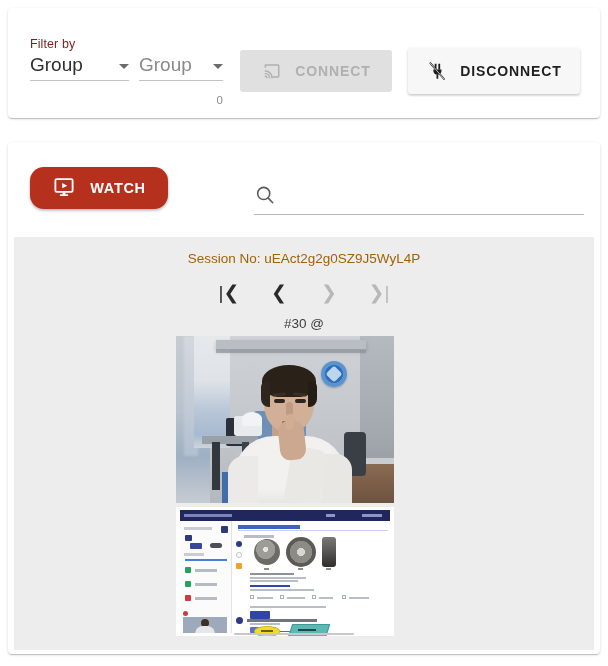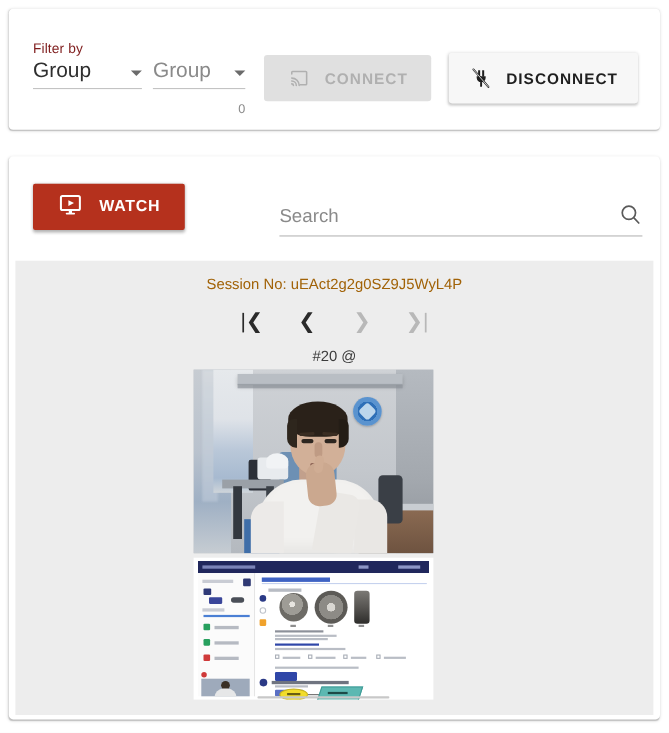--- a/index.html
+++ b/index.html
@@ -72,21 +72,21 @@
     box-shadow: 0 1px 3px rgba(0,0,0,0.18), 0 2px 2px rgba(0,0,0,0.07);
   }
   .mat-btn svg { display: block; flex: 0 0 auto; }
 
   
   #session-card { left: 8px; top: 142px; width: 592px; height: 512px; }
 
   #watch-button {
     position: absolute; left: 30px; top: 167px; width: 138px; height: 42px;
     background: #b5311d; color: #ffffff;
-    border-radius: 2px; border: none;
+    border-radius: 14px; border: none;
     display: flex; align-items: center; justify-content: center; gap: 14px;
     font-family: "Liberation Sans", sans-serif;
     font-size: 14.5px; font-weight: bold; letter-spacing: .7px;
     cursor: pointer;
     box-shadow: 0 1px 3px rgba(0,0,0,0.22), 0 2px 3px rgba(0,0,0,0.12);
   }
 
   #search-field {
     position: absolute; left: 254px; top: 183px; width: 330px; height: 32px;
     border-bottom: 1px solid #b6b6b6;
@@ -311,41 +311,40 @@
         <rect x="2.6" y="3.4" width="18.8" height="14" rx="1.6" fill="none" stroke="#ffffff" stroke-width="2"></rect>
         <polygon points="10,7.6 15.6,10.5 10,13.4" fill="#ffffff"></polygon>
         <rect x="10.4" y="17.8" width="3.2" height="2.6" fill="#ffffff"></rect>
         <rect x="7.4" y="20" width="9.2" height="1.8" rx=".8" fill="#ffffff"></rect>
       </svg>
     </span>
     <span>WATCH</span>
   </button>
 
   <div id="search-field">
-    <input id="search-input" type="text" placeholder="Search" style="">
     <span id="search-icon">
       <svg width="22" height="22" viewBox="0 0 24 24" fill="none" stroke="#5a5a5a" stroke-width="1.7" stroke-linecap="round">
         <circle cx="10.6" cy="10.3" r="6.6"></circle>
         <line x1="15.6" y1="15.4" x2="20.4" y2="20.4"></line>
       </svg>
     </span>
   </div>
 
   <div id="session-panel">
 
     <div id="session-number">Session No: uEAct2g2g0SZ9J5WyL4P</div>
 
     <div id="pager">
       <button class="pager-btn enabled">|❮</button>
       <button class="pager-btn enabled">❮</button>
       <button class="pager-btn disabled">❯</button>
       <button class="pager-btn disabled">❯|</button>
     </div>
 
-    <div id="frame-caption">#20 @</div>
+    <div id="frame-caption">#30 @</div>
 
     <div id="media-stack">
 
       <div id="webcam-frame">
         <div class="wc wc-wallMain"></div>
         <div class="wc wc-wallL"></div>
         <div class="wc wc-curtain2"></div>
         <div class="wc wc-curtain"></div>
         <div class="wc wc-wallR"></div>
         <div class="wc wc-skirt"></div>

